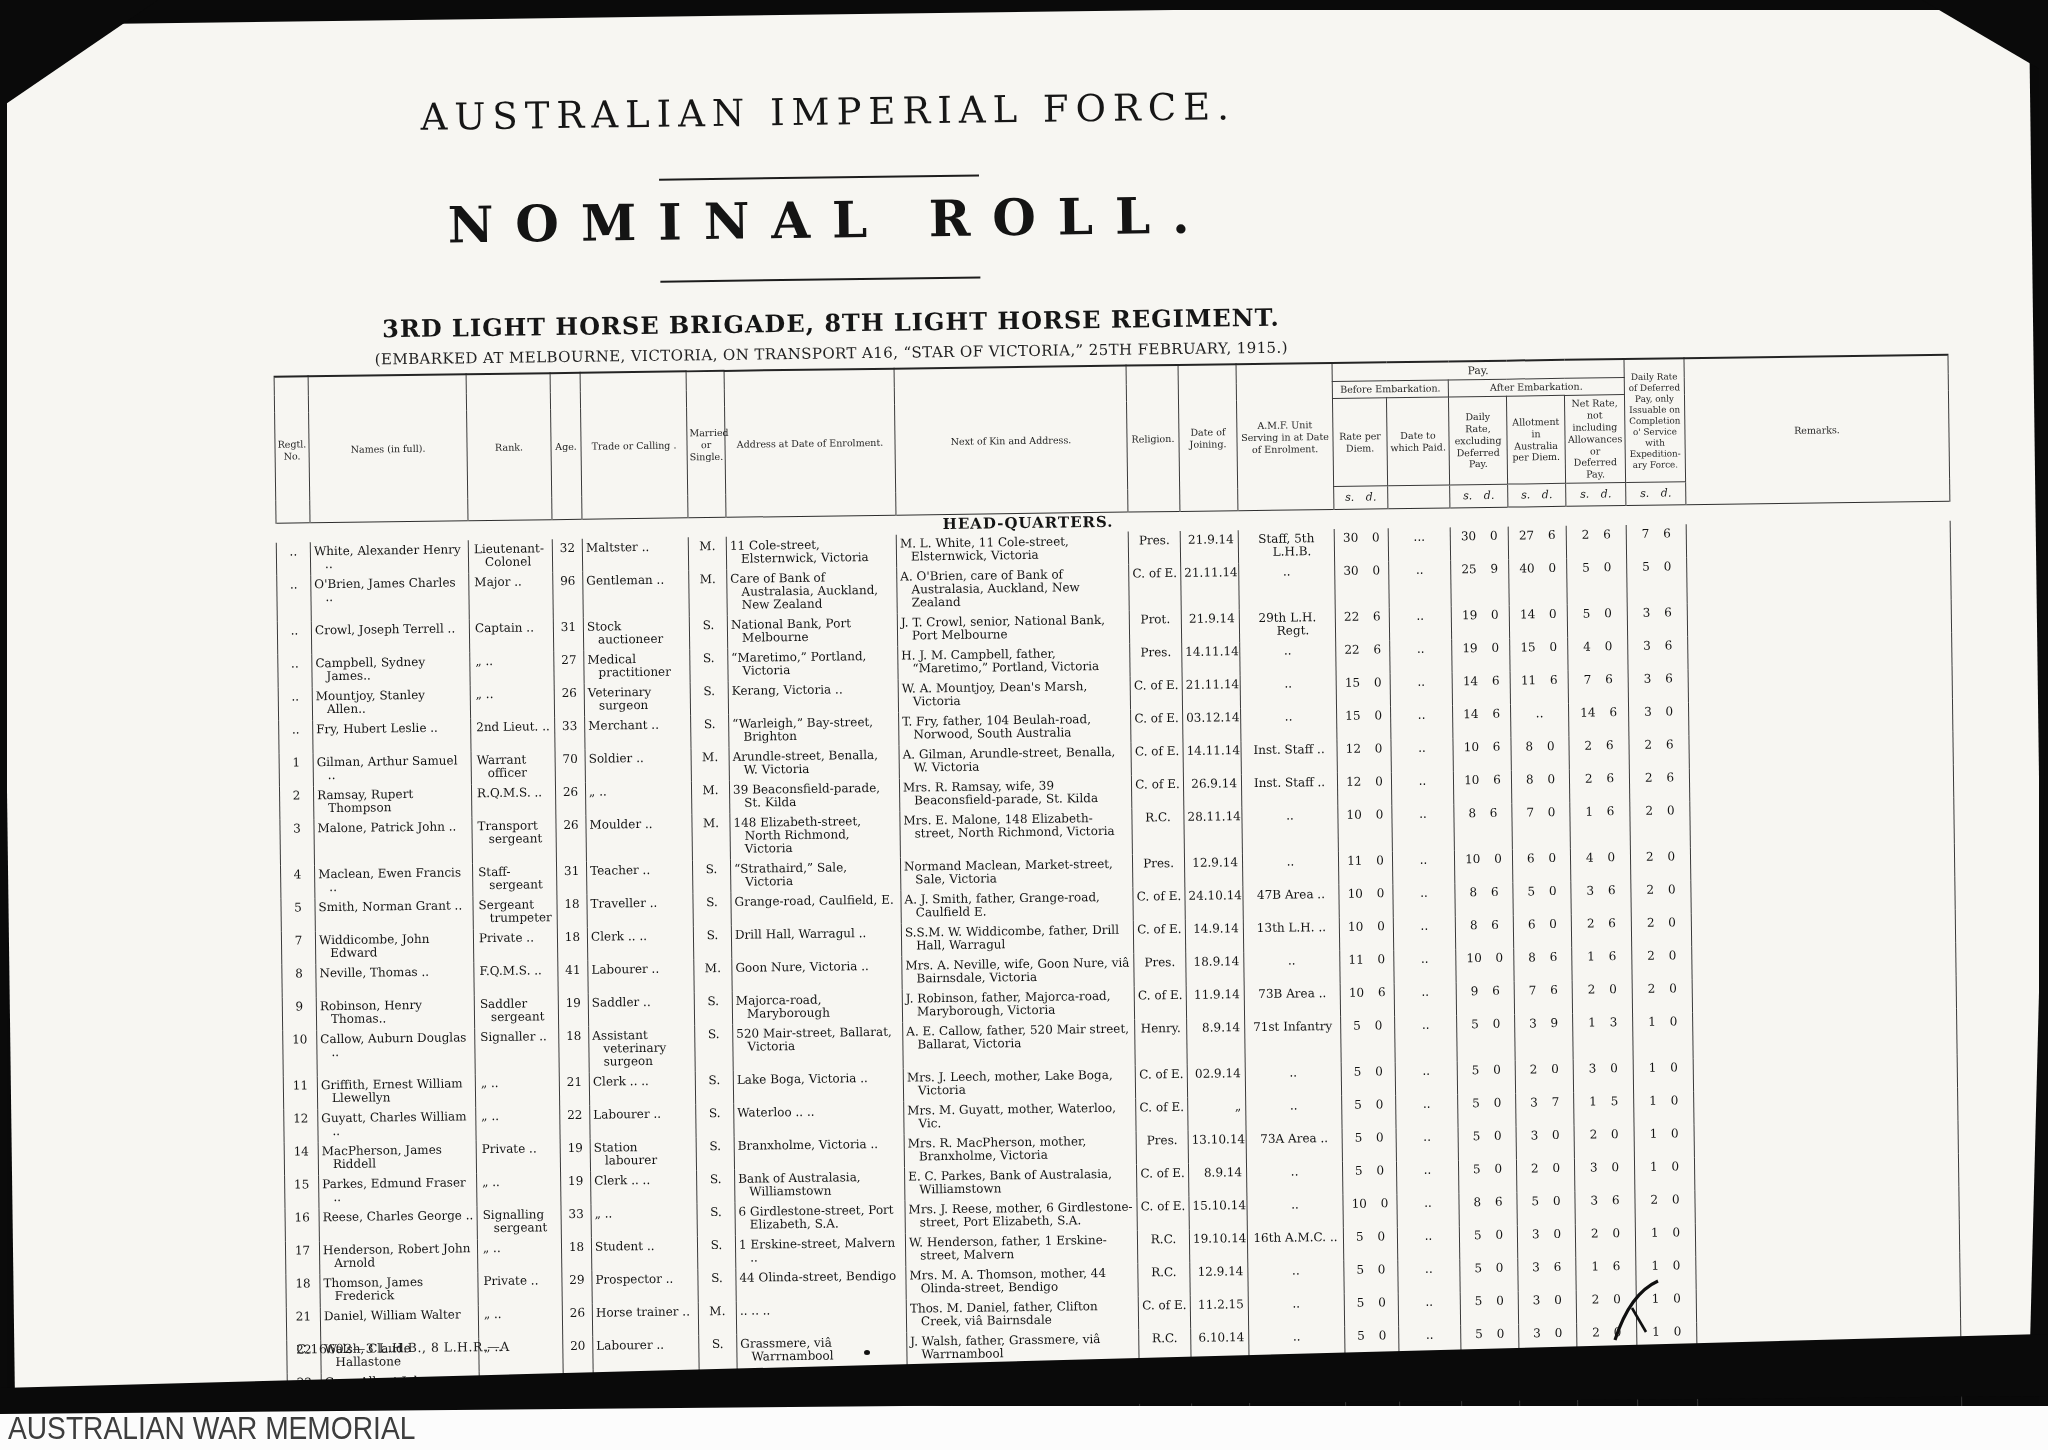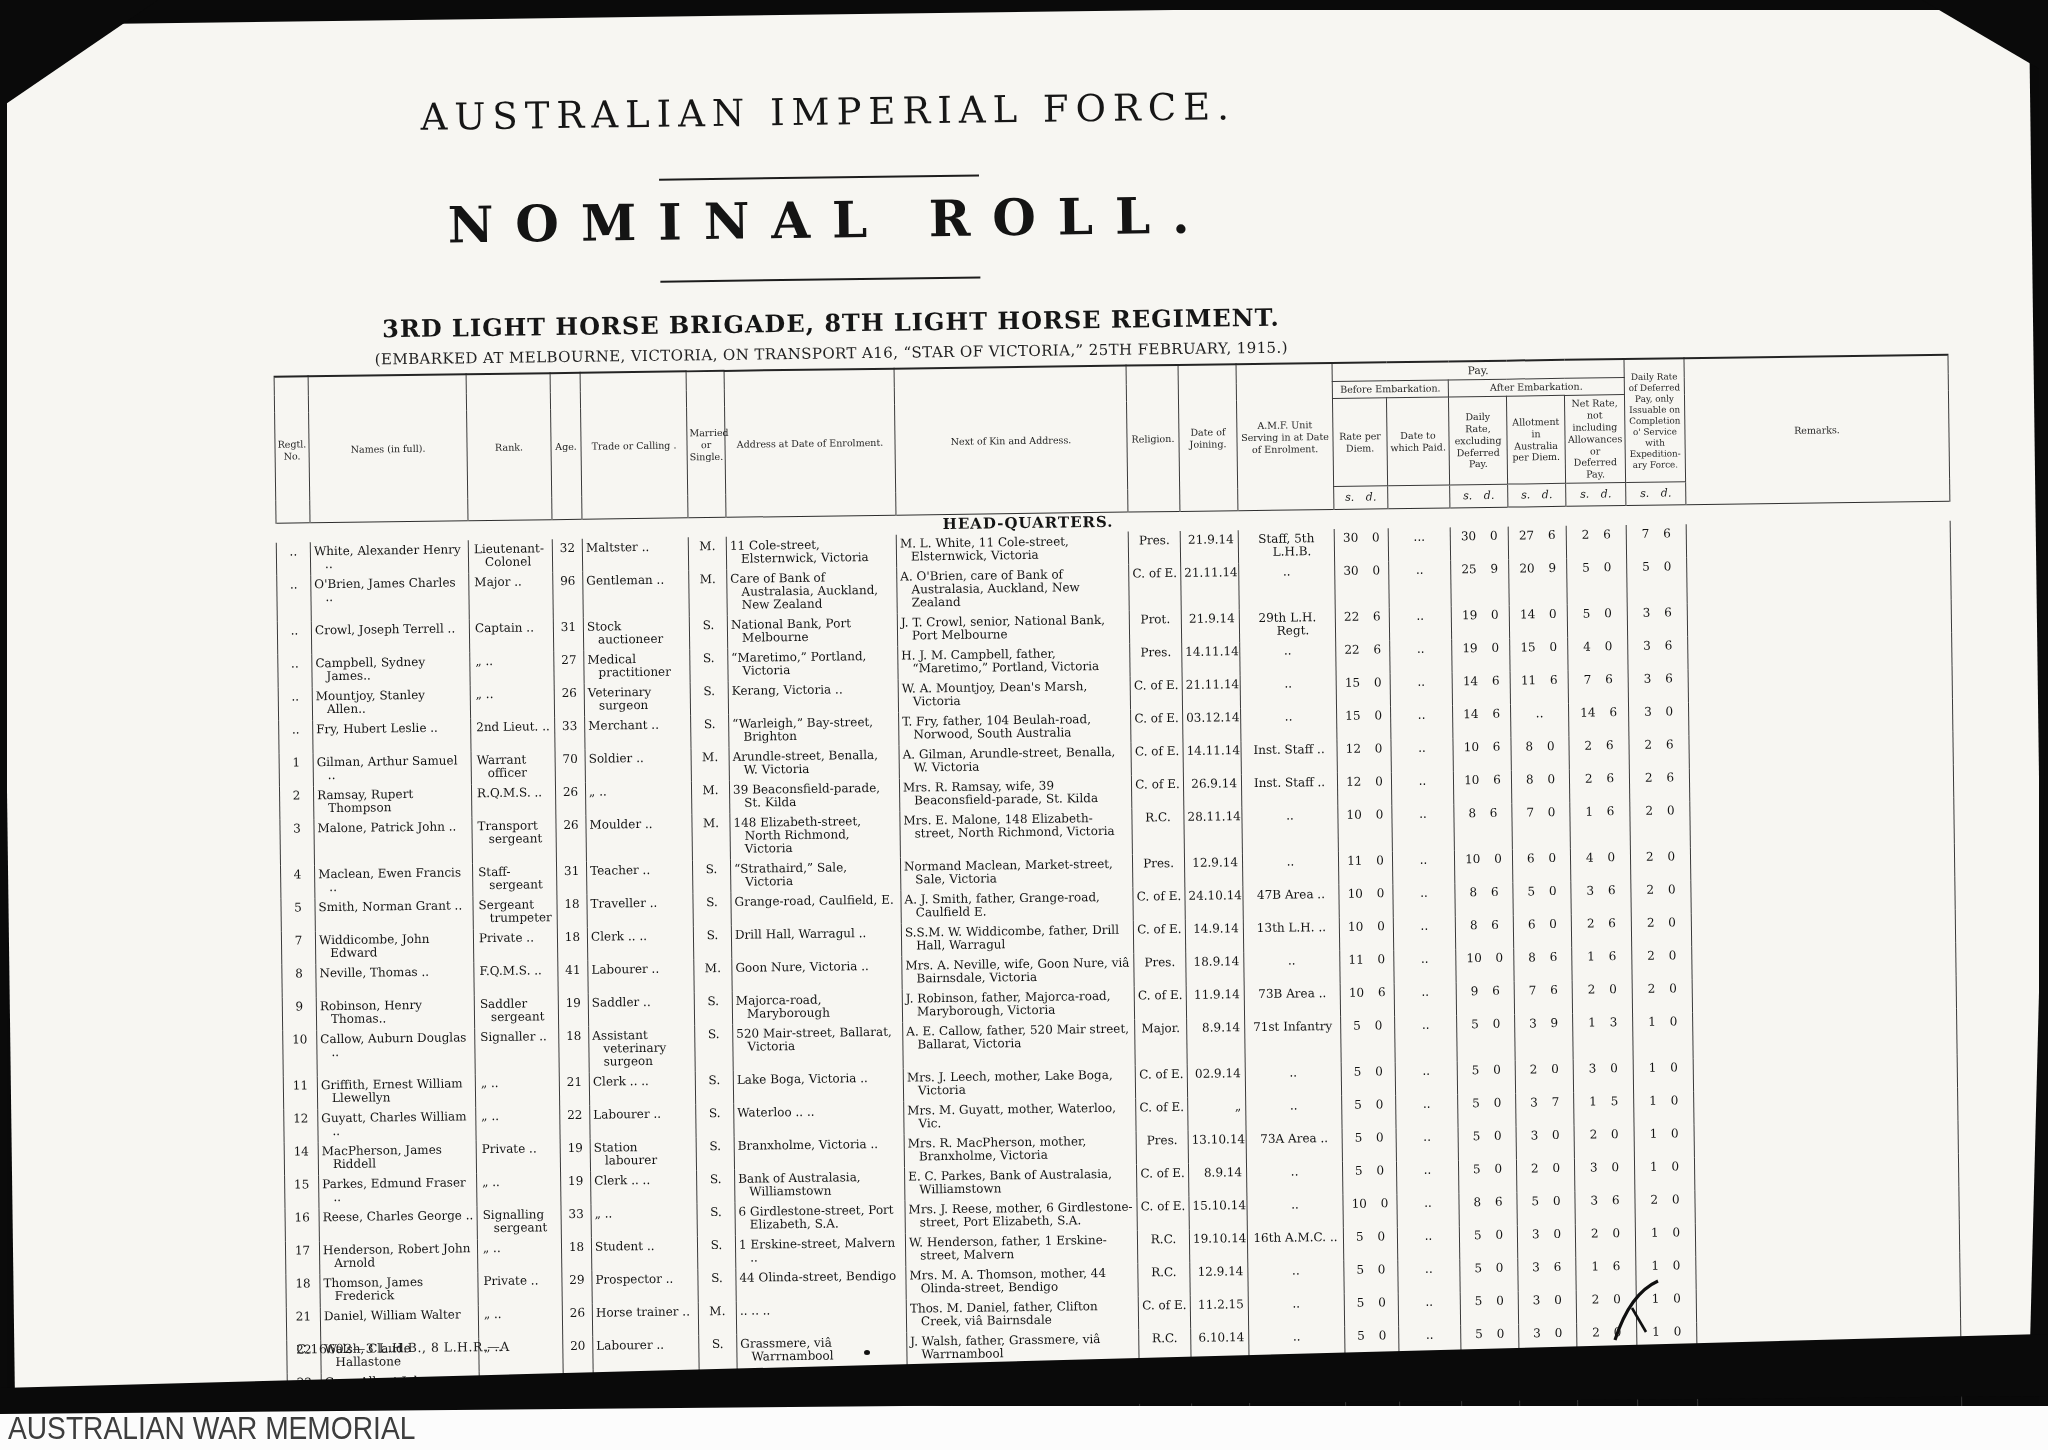--- a/index.html
+++ b/index.html
@@ -184,21 +184,21 @@
             <td class="c-trade">Gentleman ..</td>
             <td class="c-ms">M.</td>
             <td class="c-address">Care of Bank of Australasia, Auckland, New Zealand</td>
             <td class="c-nok">A. O'Brien, care of Bank of Australasia, Auckland, New Zealand</td>
             <td class="c-rel">C. of E.</td>
             <td class="c-joined">21.11.14</td>
             <td class="c-unit">..</td>
             <td class="c-rate pay">30 0</td>
             <td class="c-paid">..</td>
             <td class="c-daily pay">25 9</td>
-            <td class="c-allot pay">20 9</td>
+            <td class="c-allot pay">40 0</td>
             <td class="c-net pay">5 0</td>
             <td class="c-def pay">5 0</td>
             <td class="c-remarks"></td>
           </tr>
           <tr>
             <td class="c-no">..</td>
             <td class="c-name">Crowl, Joseph Terrell ..</td>
             <td class="c-rank">Captain ..</td>
             <td class="c-age">31</td>
             <td class="c-trade">Stock auctioneer</td>
@@ -438,21 +438,21 @@
           </tr>
           <tr>
             <td class="c-no">10</td>
             <td class="c-name">Callow, Auburn Douglas ..</td>
             <td class="c-rank">Signaller ..</td>
             <td class="c-age">18</td>
             <td class="c-trade">Assistant veterinary surgeon</td>
             <td class="c-ms">S.</td>
             <td class="c-address">520 Mair-street, Ballarat, Victoria</td>
             <td class="c-nok">A. E. Callow, father, 520 Mair street, Ballarat, Victoria</td>
-            <td class="c-rel">Major.</td>
+            <td class="c-rel">Henry.</td>
             <td class="c-joined">8.9.14</td>
             <td class="c-unit">71st Infantry</td>
             <td class="c-rate pay">5 0</td>
             <td class="c-paid">..</td>
             <td class="c-daily pay">5 0</td>
             <td class="c-allot pay">3 9</td>
             <td class="c-net pay">1 3</td>
             <td class="c-def pay">1 0</td>
             <td class="c-remarks"></td>
           </tr>

